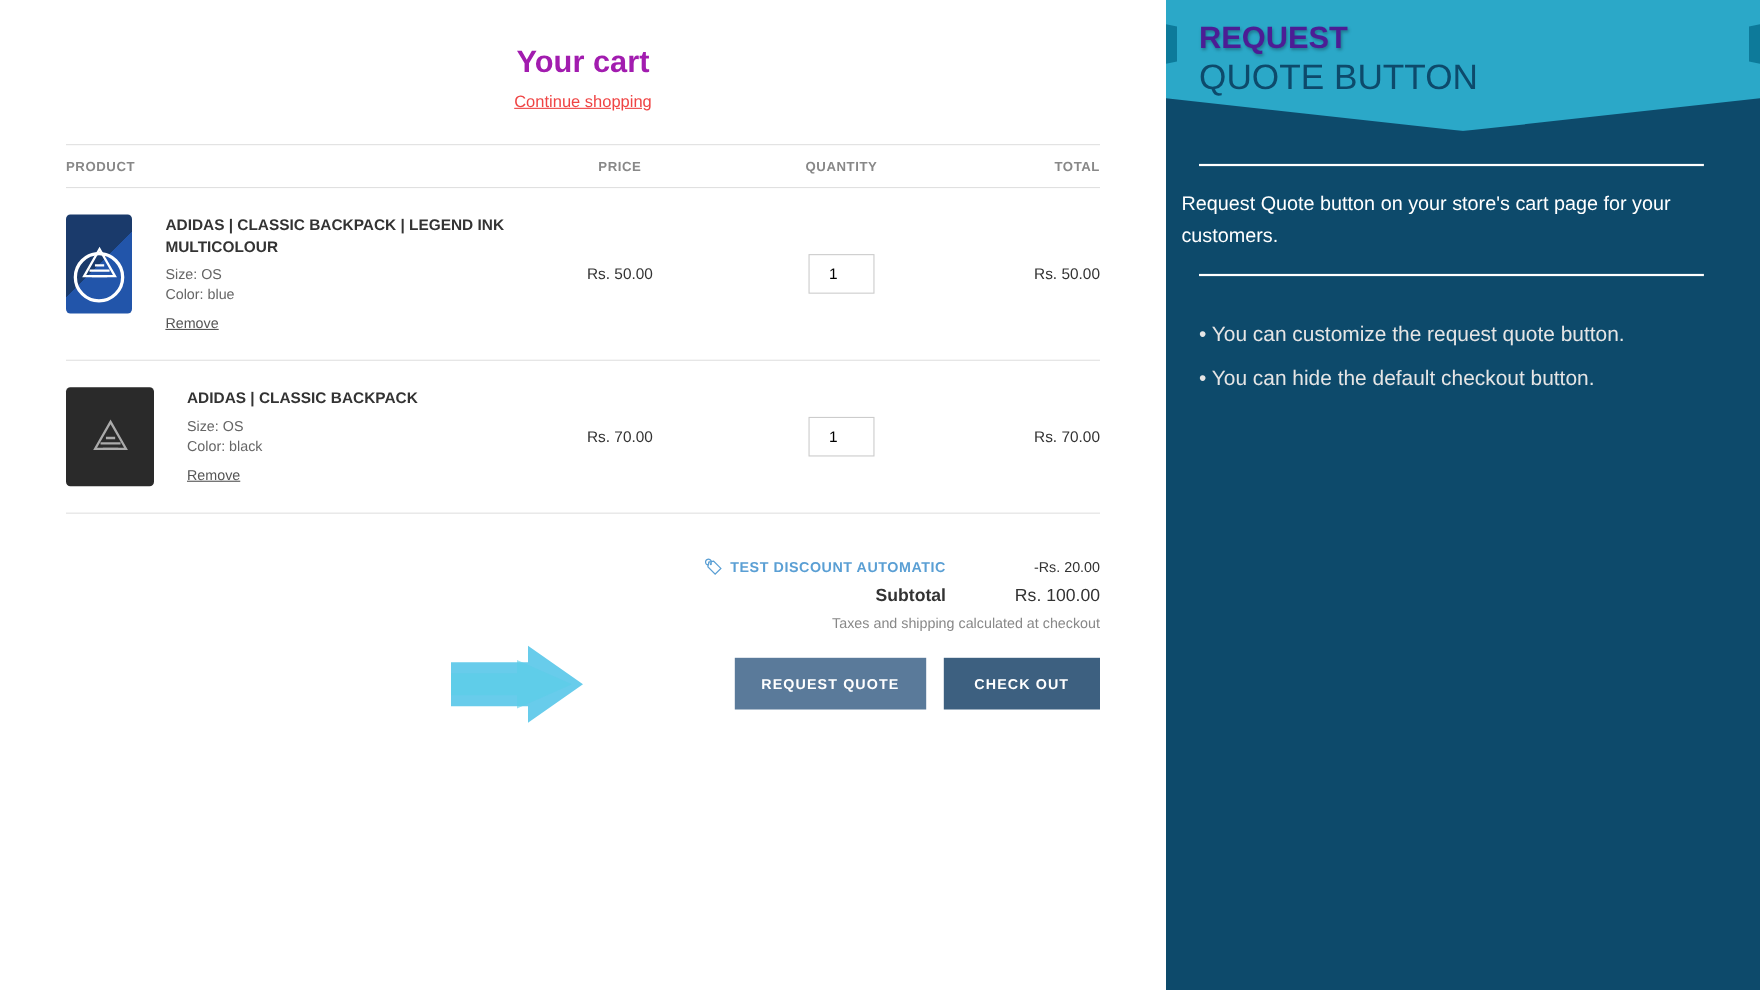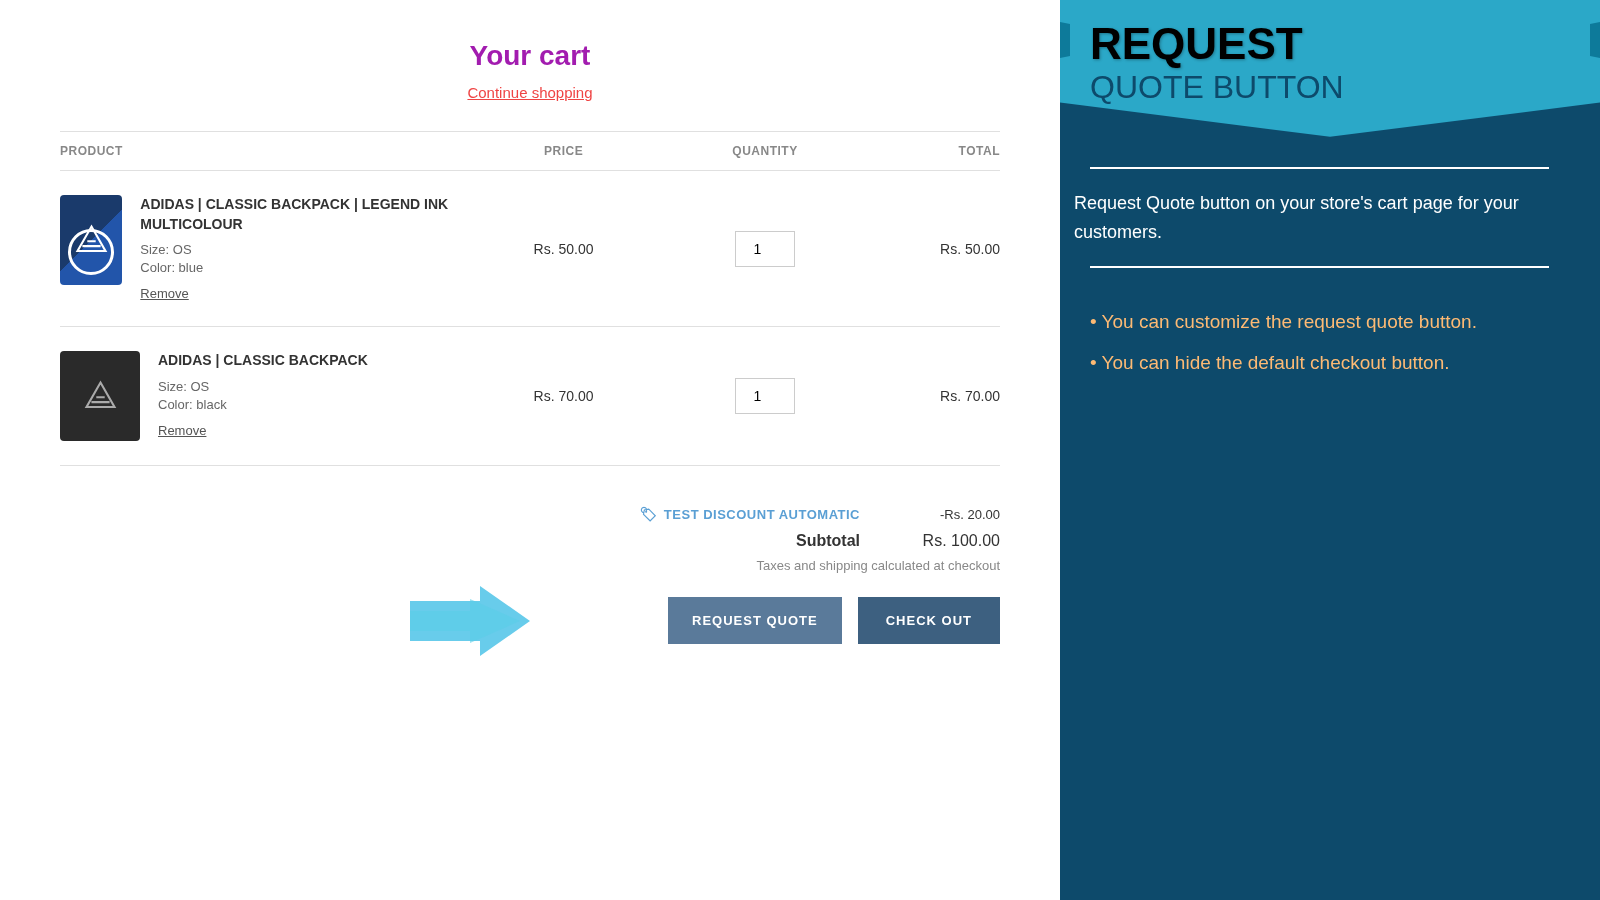--- a/index.html
+++ b/index.html
@@ -51,21 +51,21 @@
       display: flex;
       align-items: center;
       border-bottom: 1px solid #e0e0e0;
       padding: 24px 0;
     }
 
     .item-product {
       flex: 3;
       display: flex;
       align-items: flex-start;
-      gap: 18px;
+      gap: 30px;
     }
 
     .item-image {
       width: 80px;
       height: 90px;
       background: #e8e8e8;
       border-radius: 4px;
       display: flex;
       align-items: center;
       justify-content: center;
@@ -269,23 +269,23 @@
 
     .right-banner {
       width: 100%;
       background: #2ba8c8;
       padding: 20px 30px 30px 30px;
       position: relative;
       clip-path: polygon(0 0, 100% 0, 100% 75%, 50% 100%, 0 75%);
     }
 
     .banner-title {
-      font-size: 44px;
+      font-size: 28px;
       font-weight: 900;
-      color: #000000;
+      color: #4c1d95;
       line-height: 1.1;
       text-shadow: 1px 1px 3px rgba(0,0,0,0.3);
     }
 
     .banner-subtitle {
       font-size: 32px;
       font-weight: 400;
       color: #0d4a6b;
       line-height: 1.2;
     }
@@ -332,21 +332,21 @@
       margin-left: 30px;
       margin-bottom: 20px;
     }
 
     .right-features {
       padding: 20px 30px;
     }
 
     .feature-item {
       font-size: 19px;
-      color: #fdba74;
+      color: #e5e5e5;
       margin-bottom: 12px;
       line-height: 1.5;
     }
 
     
     .adidas-logo {
       width: 35px;
       height: 35px;
     }
   </style>

